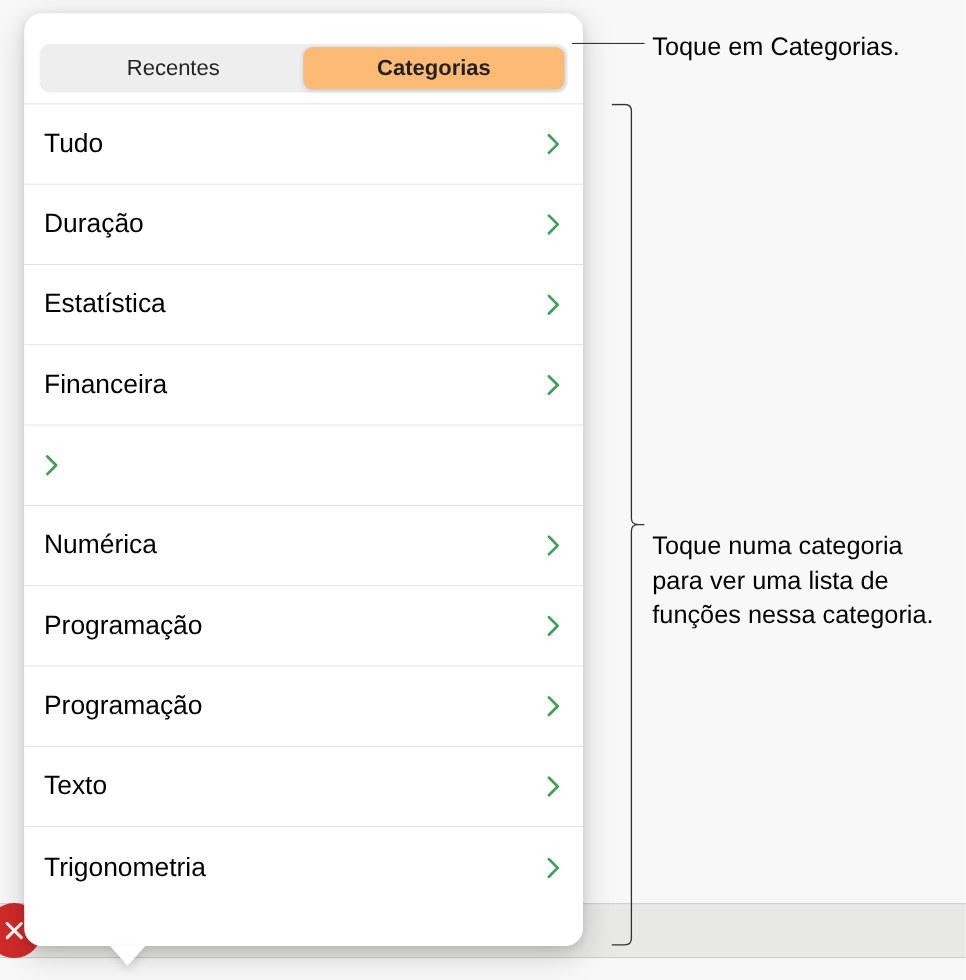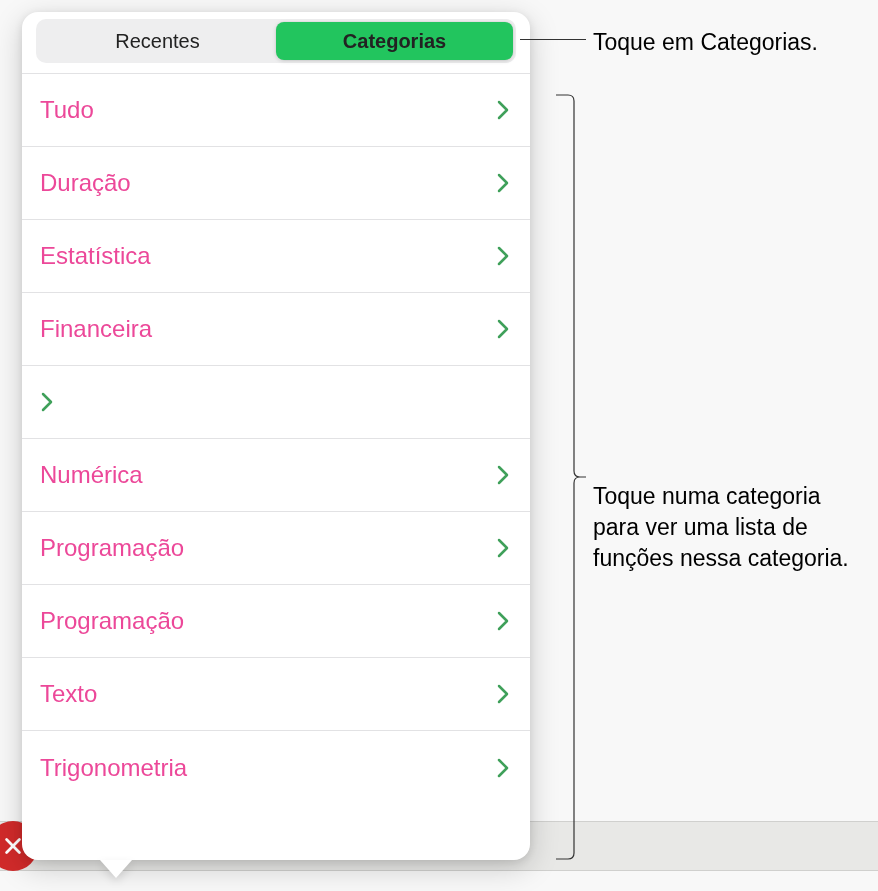--- a/index.html
+++ b/index.html
@@ -59,42 +59,42 @@
       left: 100px;
       top: 860px;
       width: 0;
       height: 0;
       border-left: 16px solid transparent;
       border-right: 16px solid transparent;
       border-top: 18px solid #ffffff;
       filter: drop-shadow(0 4px 4px rgba(0,0,0,0.12));
     }
     .segmented {
-      margin: 7px 14px 10px 14px;
+      margin: 28px 14px 10px 14px;
       height: 44px;
       background: #eeeeef;
       border-radius: 10px;
       display: flex;
       padding: 3px;
       position: relative;
     }
     .segment {
       flex: 1;
       display: flex;
       align-items: center;
       justify-content: center;
       font-size: 20px;
       font-weight: 500;
       color: #222;
       border-radius: 8px;
       cursor: pointer;
       position: relative;
     }
     .segment.active {
-      background: #22c55e;
+      background: #fdba74;
       box-shadow: 0 1px 4px rgba(0,0,0,0.15), 0 0 0 0.5px rgba(0,0,0,0.04);
       font-weight: 600;
     }
     .list {
       flex: 1;
       overflow: hidden;
       border-top: 1px solid #e2e2e4;
     }
     .list-item {
       height: 73px;
@@ -104,21 +104,21 @@
       padding: 0 20px 0 18px;
       border-bottom: 1px solid #e2e2e4;
       cursor: pointer;
       background: #fff;
     }
     .list-item:last-child {
       border-bottom: none;
     }
     .list-label {
       font-size: 24px;
-      color: #ec4899;
+      color: #000000;
       font-weight: 400;
     }
     .chevron {
       width: 14px;
       height: 20px;
       flex-shrink: 0;
     }
     .chevron svg {
       display: block;
     }

